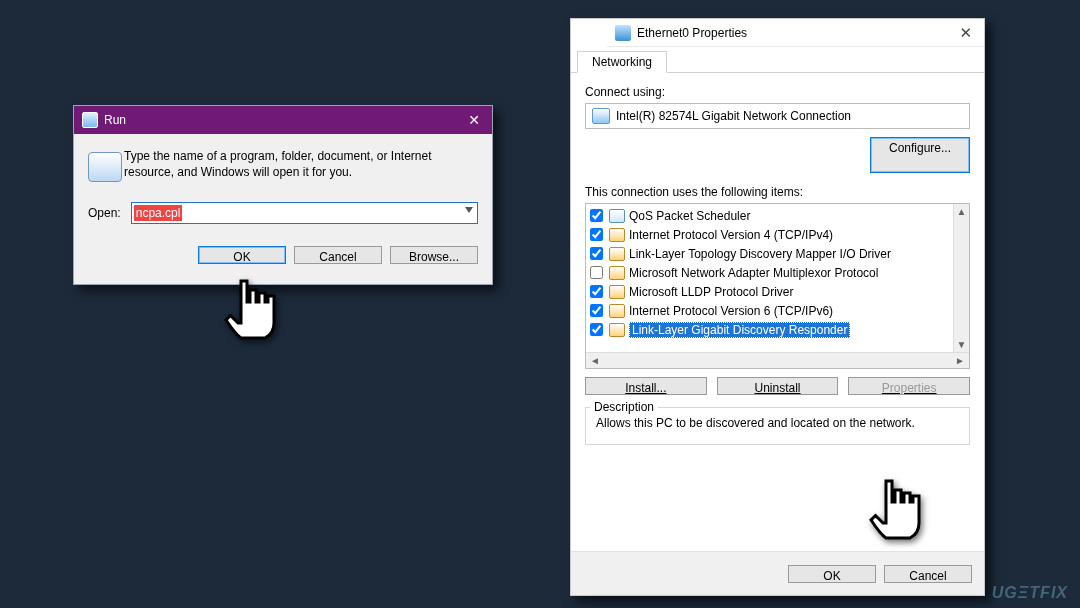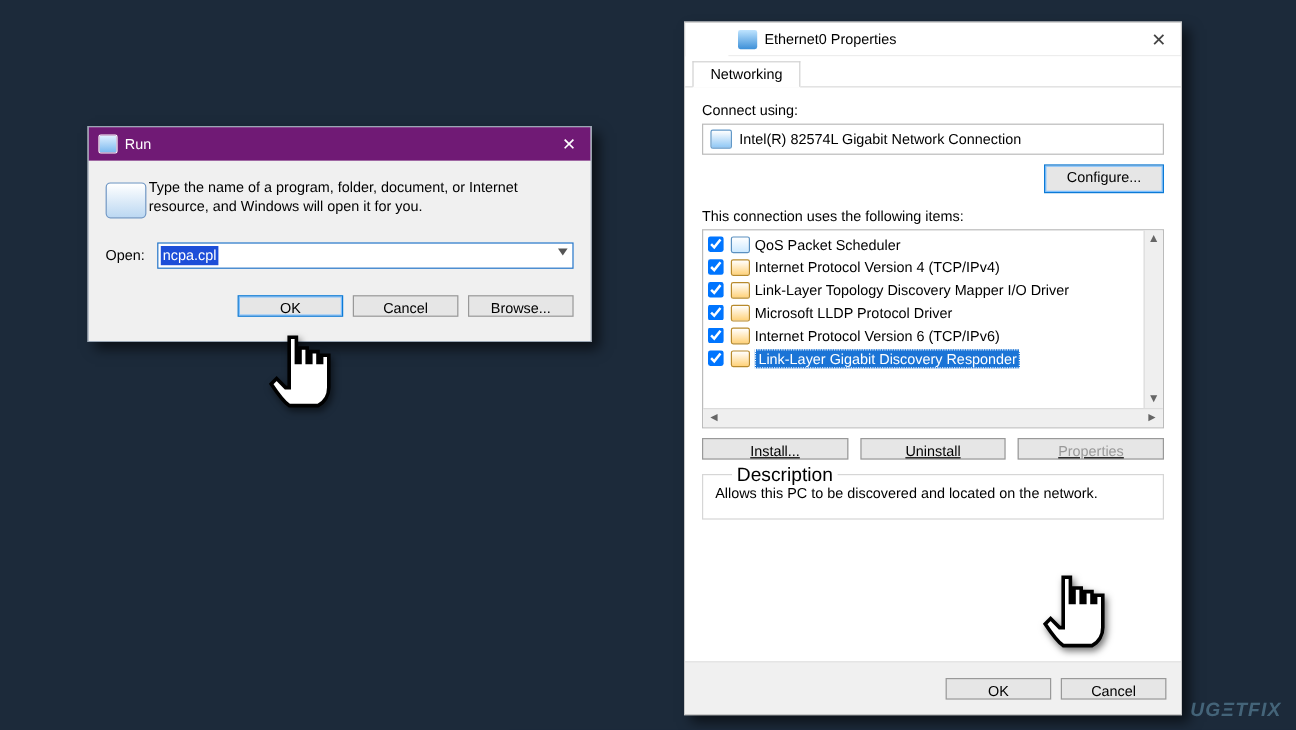--- a/index.html
+++ b/index.html
@@ -79,21 +79,21 @@
     flex: 1;
     height: 22px;
     border: 1px solid #2172c6;
     background: #fff;
     position: relative;
   }
   .run-combo .val {
     position: absolute;
     left: 2px; top: 2px;
     padding: 0 2px;
-    background: #1d4ed8;
+    background: #ef4444;
     color: #fff;
     font-size: 12px;
     line-height: 16px;
   }
   .run-combo .caret {
     position: absolute;
     right: 4px; top: 4px;
     width: 0; height: 0;
     border-left: 4px solid transparent;
     border-right: 4px solid transparent;
@@ -184,21 +184,21 @@
     gap: 6px;
   }
   .adapter-box .nic-ico2 {
     width: 18px; height: 16px;
     background: linear-gradient(#ffffff,#8fc7f5);
     border: 1px solid #6298c7;
     border-radius: 2px;
   }
   .cfg-row { display: flex; justify-content: flex-end; margin-top: 8px; }
   .cfg-btn {
-    width: 100px; height: 24px;
+    width: 100px; height: 36px;
     border: 1px solid #0b7ad6;
     box-shadow: 0 0 0 1px #7ec0ff inset;
     background: #e6e6e6;
     font-size: 12px;
     text-align: center; line-height: 21px;
   }
   .items-label { margin-top: 12px; margin-bottom: 4px; }
   .items-box {
     height: 166px;
     border: 1px solid #bbb;
@@ -268,24 +268,24 @@
   .mid-btns .win-btn.disabled { color: #999; }
 
   .desc-group {
     margin-top: 12px;
     border: 1px solid #d6d6d6;
     padding: 8px 10px 14px 10px;
     position: relative;
   }
   .desc-group .legend {
     position: absolute;
-    top: -8px; left: 24px;
+    top: -8px; left: 4px;
     background: #fff;
     padding: 0 4px;
-    font-size: 16px;
+    font-size: 12px;
   }
   .desc-text { font-size: 12px; }
 
   .bottom-row {
     height: 44px;
     border-top: 1px solid #e2e2e2;
     background: #f0f0f0;
     display: flex;
     justify-content: flex-end;
     align-items: center;
@@ -372,20 +372,25 @@
           </div>
           <div class="item-row">
             <input type="checkbox" checked="" style="">
             <span class="comp-ico"></span>
             <span class="lbl">Internet Protocol Version 4 (TCP/IPv4)</span>
           </div>
           <div class="item-row">
             <input type="checkbox" checked="" style="">
             <span class="comp-ico"></span>
             <span class="lbl">Link-Layer Topology Discovery Mapper I/O Driver</span>
+          </div>
+          <div class="item-row">
+            <input type="checkbox" style="">
+            <span class="comp-ico"></span>
+            <span class="lbl">Microsoft Network Adapter Multiplexor Protocol</span>
           </div>
           <div class="item-row">
             <input type="checkbox" checked="" style="">
             <span class="comp-ico"></span>
             <span class="lbl">Microsoft LLDP Protocol Driver</span>
           </div>
           <div class="item-row">
             <input type="checkbox" checked="" style="">
             <span class="comp-ico"></span>
             <span class="lbl">Internet Protocol Version 6 (TCP/IPv6)</span>

